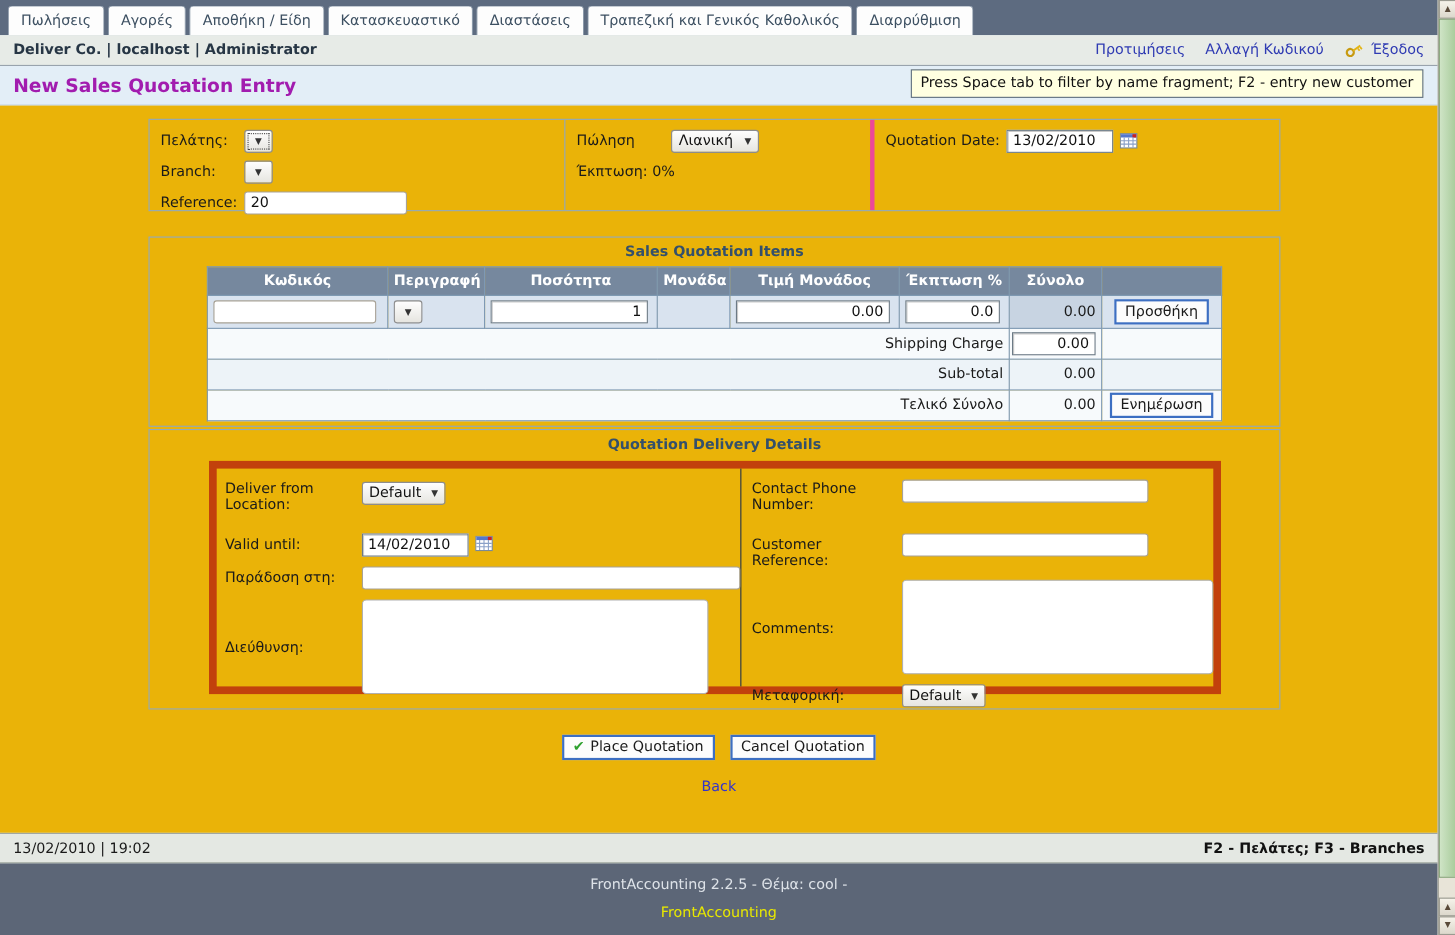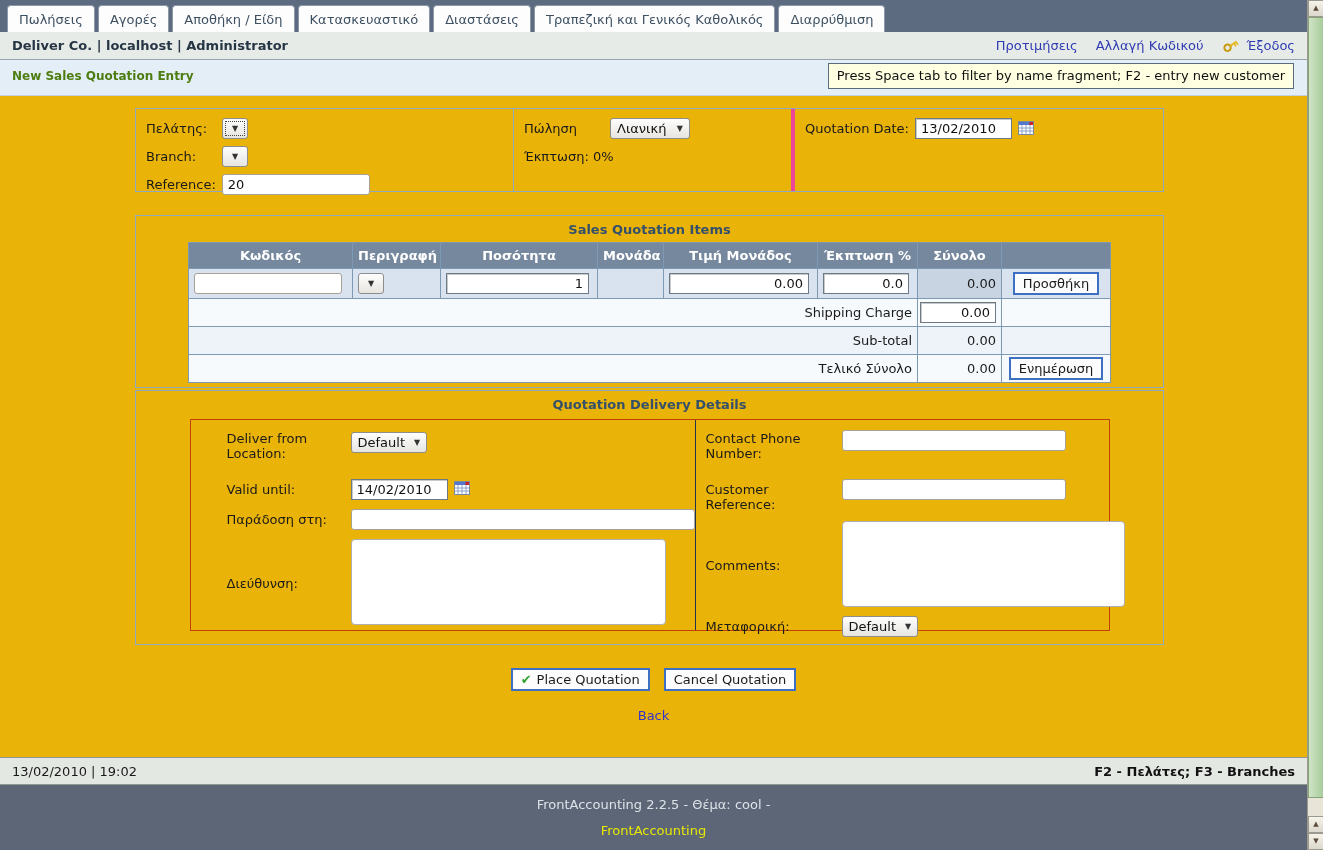--- a/index.html
+++ b/index.html
@@ -14,21 +14,21 @@
 
   
   .headerbar { height:28px; background:#e7ebe7; border-bottom:1px solid #99a3ad; display:flex; align-items:center; padding:0 12px; flex:none; }
   .ctx { font-weight:bold; color:#273645; }
   .hlinks { margin-left:auto; display:flex; align-items:center; gap:18px; }
   .hlink { color:#2f3bb3; cursor:pointer; }
   .keyicon { width:17px; height:14px; display:inline-block; margin-right:-10px; }
 
   
   .titlebar { height:36px; background:#e3eef7; border-bottom:1px solid #c2d2e0; position:relative; flex:none; }
-  .pagetitle { position:absolute; left:12px; top:9px; font-weight:bold; color:#4d7c0f; font-size:12px; }
+  .pagetitle { position:absolute; left:12px; top:9px; font-weight:bold; color:#a21caf; font-size:17px; }
   .hintbox { position:absolute; right:13px; top:3px; height:26px; line-height:24px; background:#ffffe1; border:1px solid #5b6c7e; padding:0 8px; color:#111; }
 
   
   .content { flex:1; background:#eab308; position:relative; }
   .fbox { position:absolute; border:1px solid #8fa9c0; }
   .box-top { left:135px; top:12px; width:1029px; height:84px; display:flex; }
   .tcol { padding:9px 0 0 10px; }
   .tcol1 { width:377px; }
   .tcol2 { width:278px; border-left:1px solid #8fa9c0; }
   .tcol3 { width:372px; border-left:4px solid #ec4899; }
@@ -60,21 +60,21 @@
   tr.rsub td { background:#edf3f8; }
   tr.rtot td { background:#f7fafc; }
   td.rlab { text-align:right; padding-right:8px; }
   td.val { text-align:right; padding-right:8px; }
 
   .btn { background:#fcfcfc; border:2px solid #3d6fc2; color:#1a1a1a; font:inherit; padding:2px 8px; cursor:pointer; }
   .check { color:#2fa12f; font-weight:bold; margin-right:5px; }
 
   
   .box-delivery { left:135px; top:294px; width:1029px; height:255px; }
-  .innerbox { width:920px; height:212px; margin:7px auto 0 auto; border:1px solid #c2410c; display:flex;padding-left:28px; }
+  .innerbox { width:920px; height:212px; margin:7px auto 0 auto; border:7px solid #c2410c; display:flex; }
   .dleft { width:482px; border-right:1px solid #24344a; padding:8px 0 0 8px; }
   .dright { flex:1; padding:8px 0 0 10px; }
   .drow { display:flex; margin-bottom:9px; }
   .drow .lbl { padding-top:3px; }
   .dl-lab { width:124px; flex:none; }
   .dr-lab { width:136px; flex:none; }
   .ta { background:#fff; border:1px solid #b0b0b0; border-radius:4px; resize:none; font:inherit; }
 
   
   .actions { position:absolute; left:0; top:572px; width:100%; display:flex; justify-content:center; gap:14px; }

